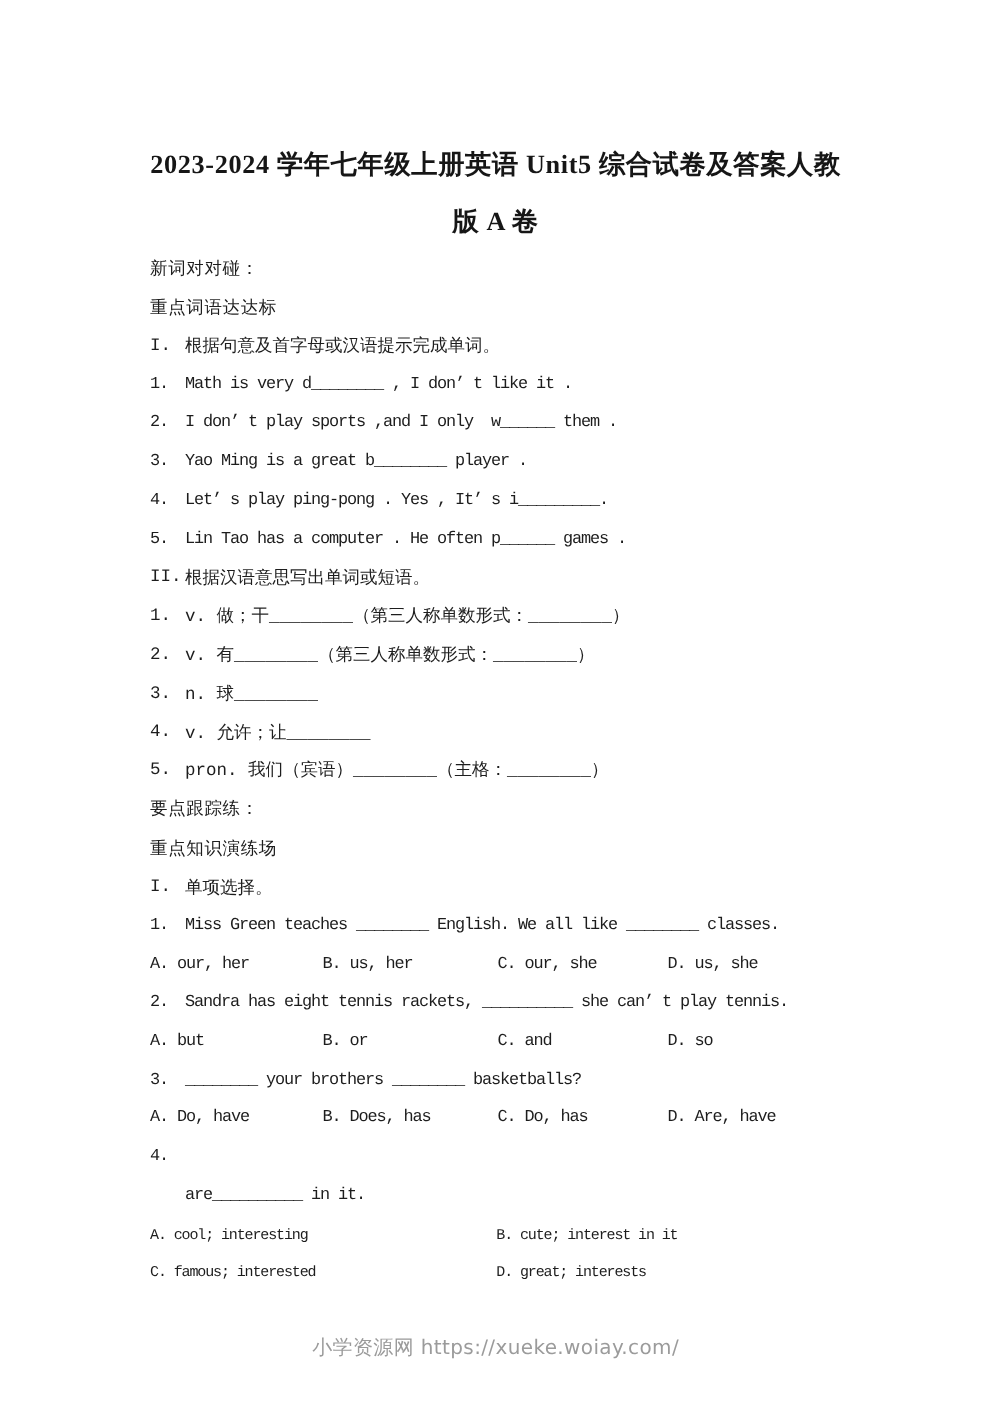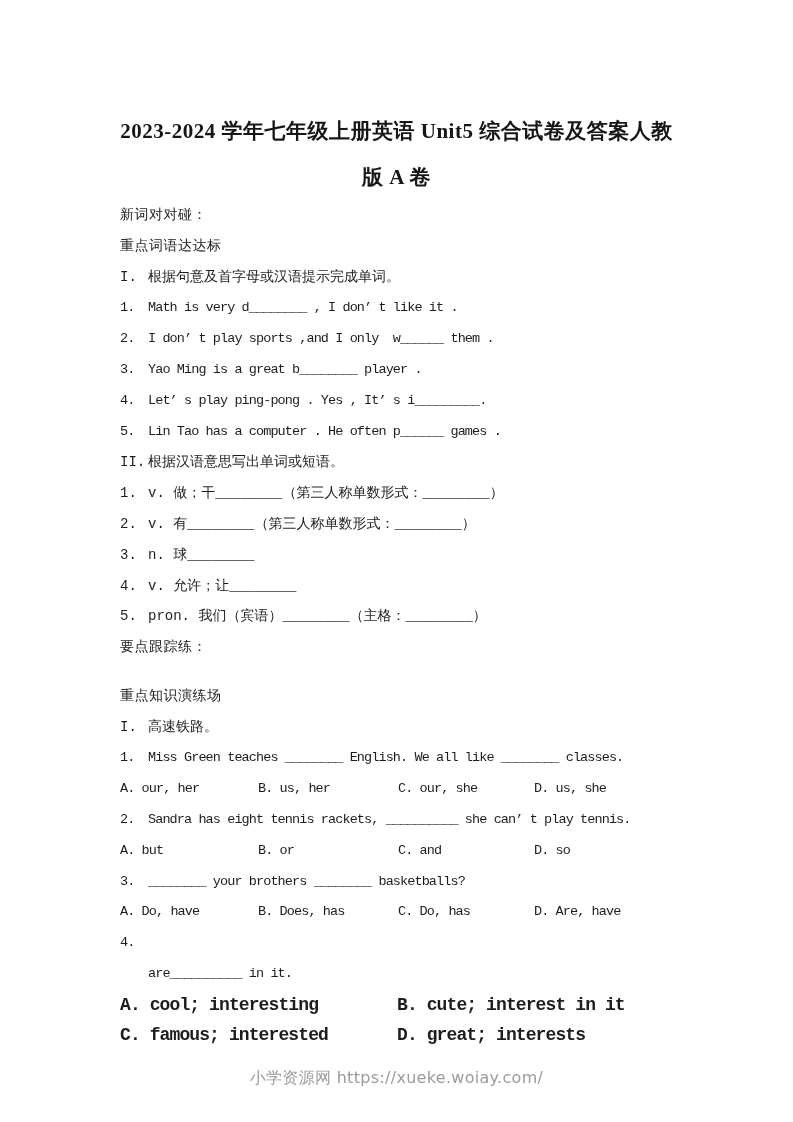--- a/index.html
+++ b/index.html
@@ -29,42 +29,41 @@
     height: 30.85px;
     display: flex;
     align-items: center;
     white-space: pre;
     font-size: 13.5px;
     letter-spacing: -0.9px;
   }
   .row .num { display: inline-block; flex: 0 0 28px; width: 28px; }
   .row.zh { font-size: 14px; letter-spacing: 0.5px; }
   .row.zh2 { font-size: 14px; letter-spacing: 0; }
-  .row.gap-top { margin-top: 18px; }
+  .row.gap-top { margin-top: 1px; }
   .indent { padding-left: 28px; }
 
   
   .opts4 {
     display: grid;
     grid-template-columns: 138px 140px 136px 1fr;
     grid-auto-rows: 30.85px;
     align-items: center;
     white-space: pre;
     font-size: 13.5px;
     letter-spacing: -0.9px;
   }
   .opts2 {
     display: grid;
     grid-template-columns: 277px 1fr;
     grid-auto-rows: 30.85px;
     align-items: center;
     white-space: pre;
-    font-size: 18px;
+    font-size: 12px;
     letter-spacing: -0.9px;
-    font-weight: bold;
   }
 
   
   .footer {
     position: absolute;
     left: 0; right: 0;
     top: 1068px;
     text-align: center;
     font-family: "DejaVu Sans", "Liberation Sans", sans-serif;
     font-size: 16px;
@@ -137,21 +136,21 @@
     <div class="row zh2">
       <span class="num">5.</span>
       <span>pron. 我们（宾语）________（主格：________）</span>
     </div>
 
     <div class="row zh">要点跟踪练：</div>
     <div class="row zh gap-top">重点知识演练场</div>
 
     <div class="row zh2">
       <span class="num">I.</span>
-      <span>高速铁路。</span>
+      <span>单项选择。</span>
     </div>
 
     <div class="row">
       <span class="num">1.</span>
       <span>Miss Green teaches ________ English. We all like ________ classes.</span>
     </div>
     <div class="opts4">
       <span>A. our, her</span>
       <span>B. us, her</span>
       <span>C. our, she</span>

